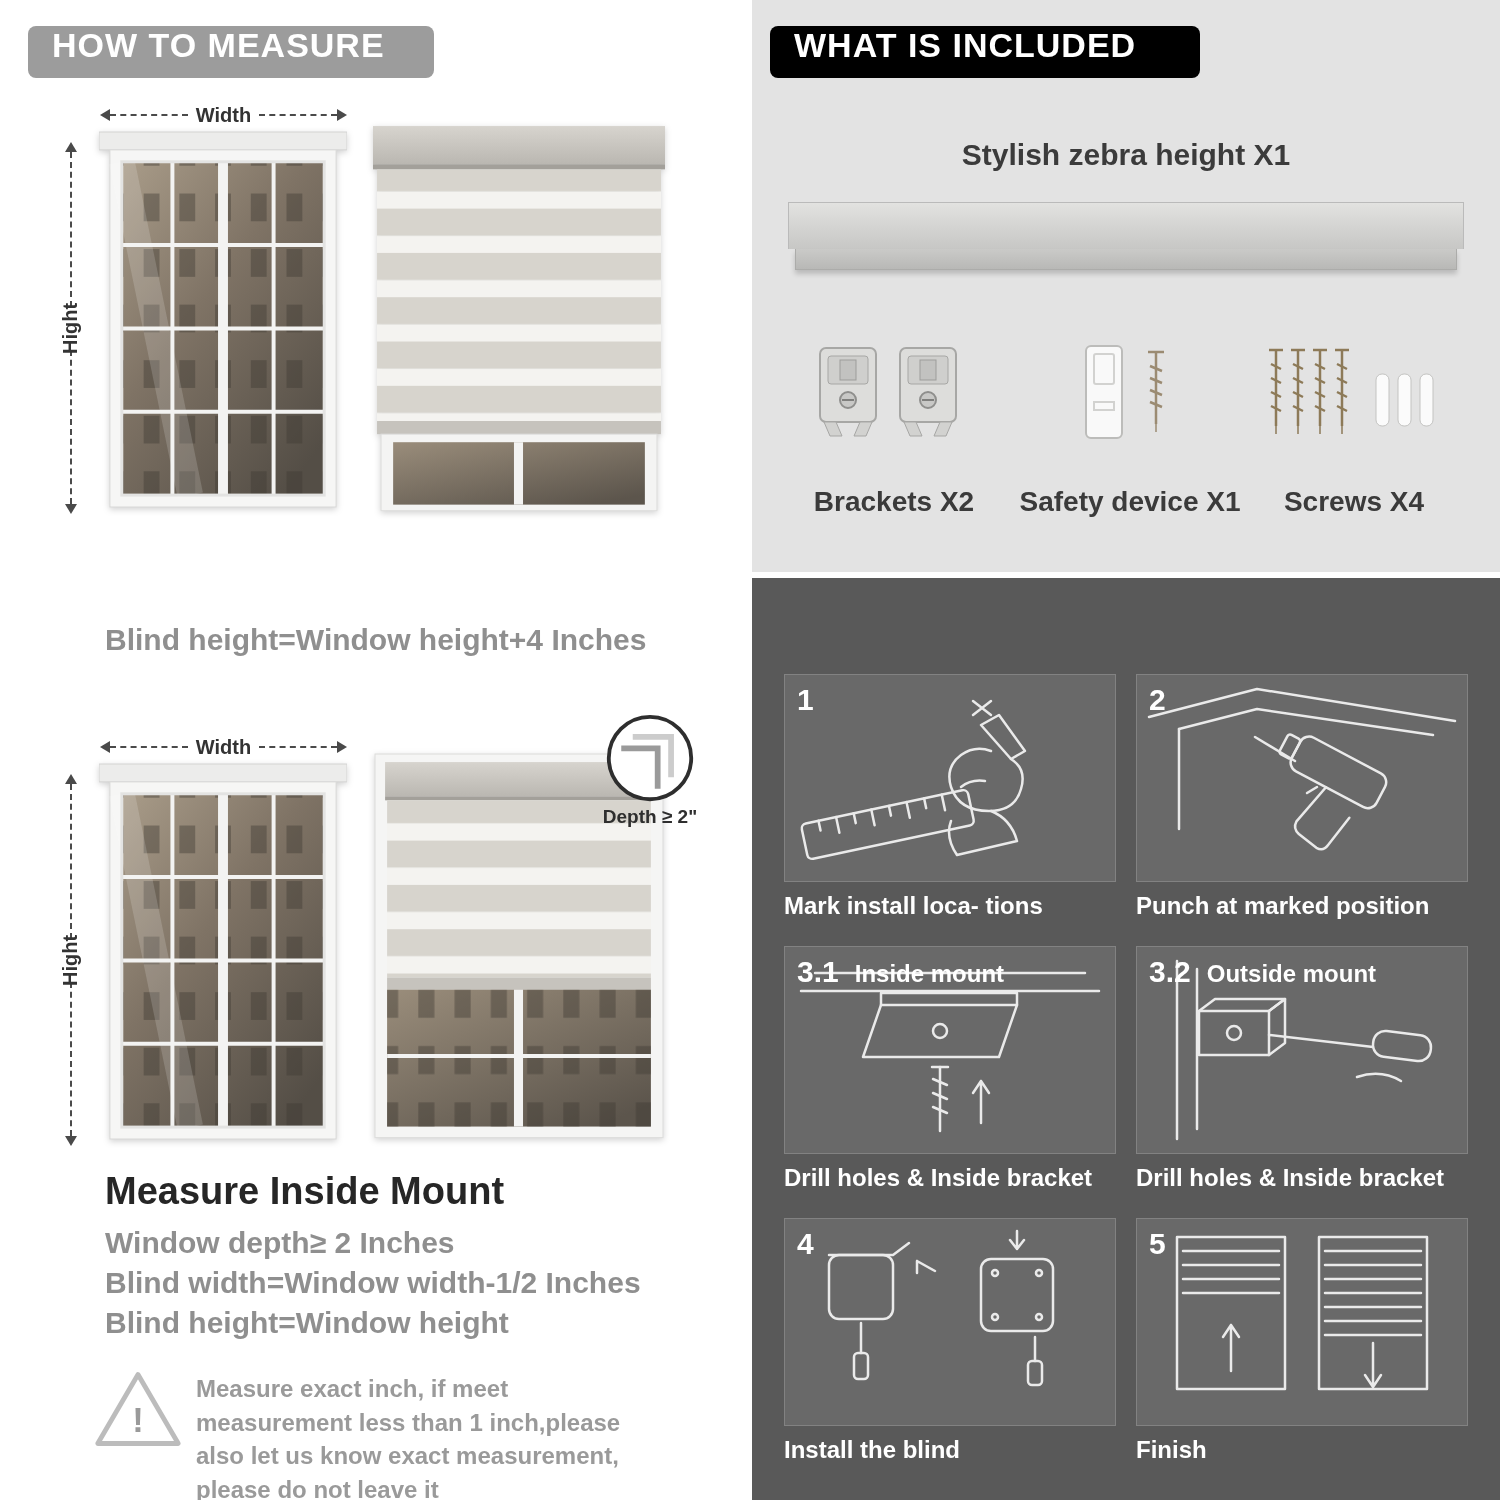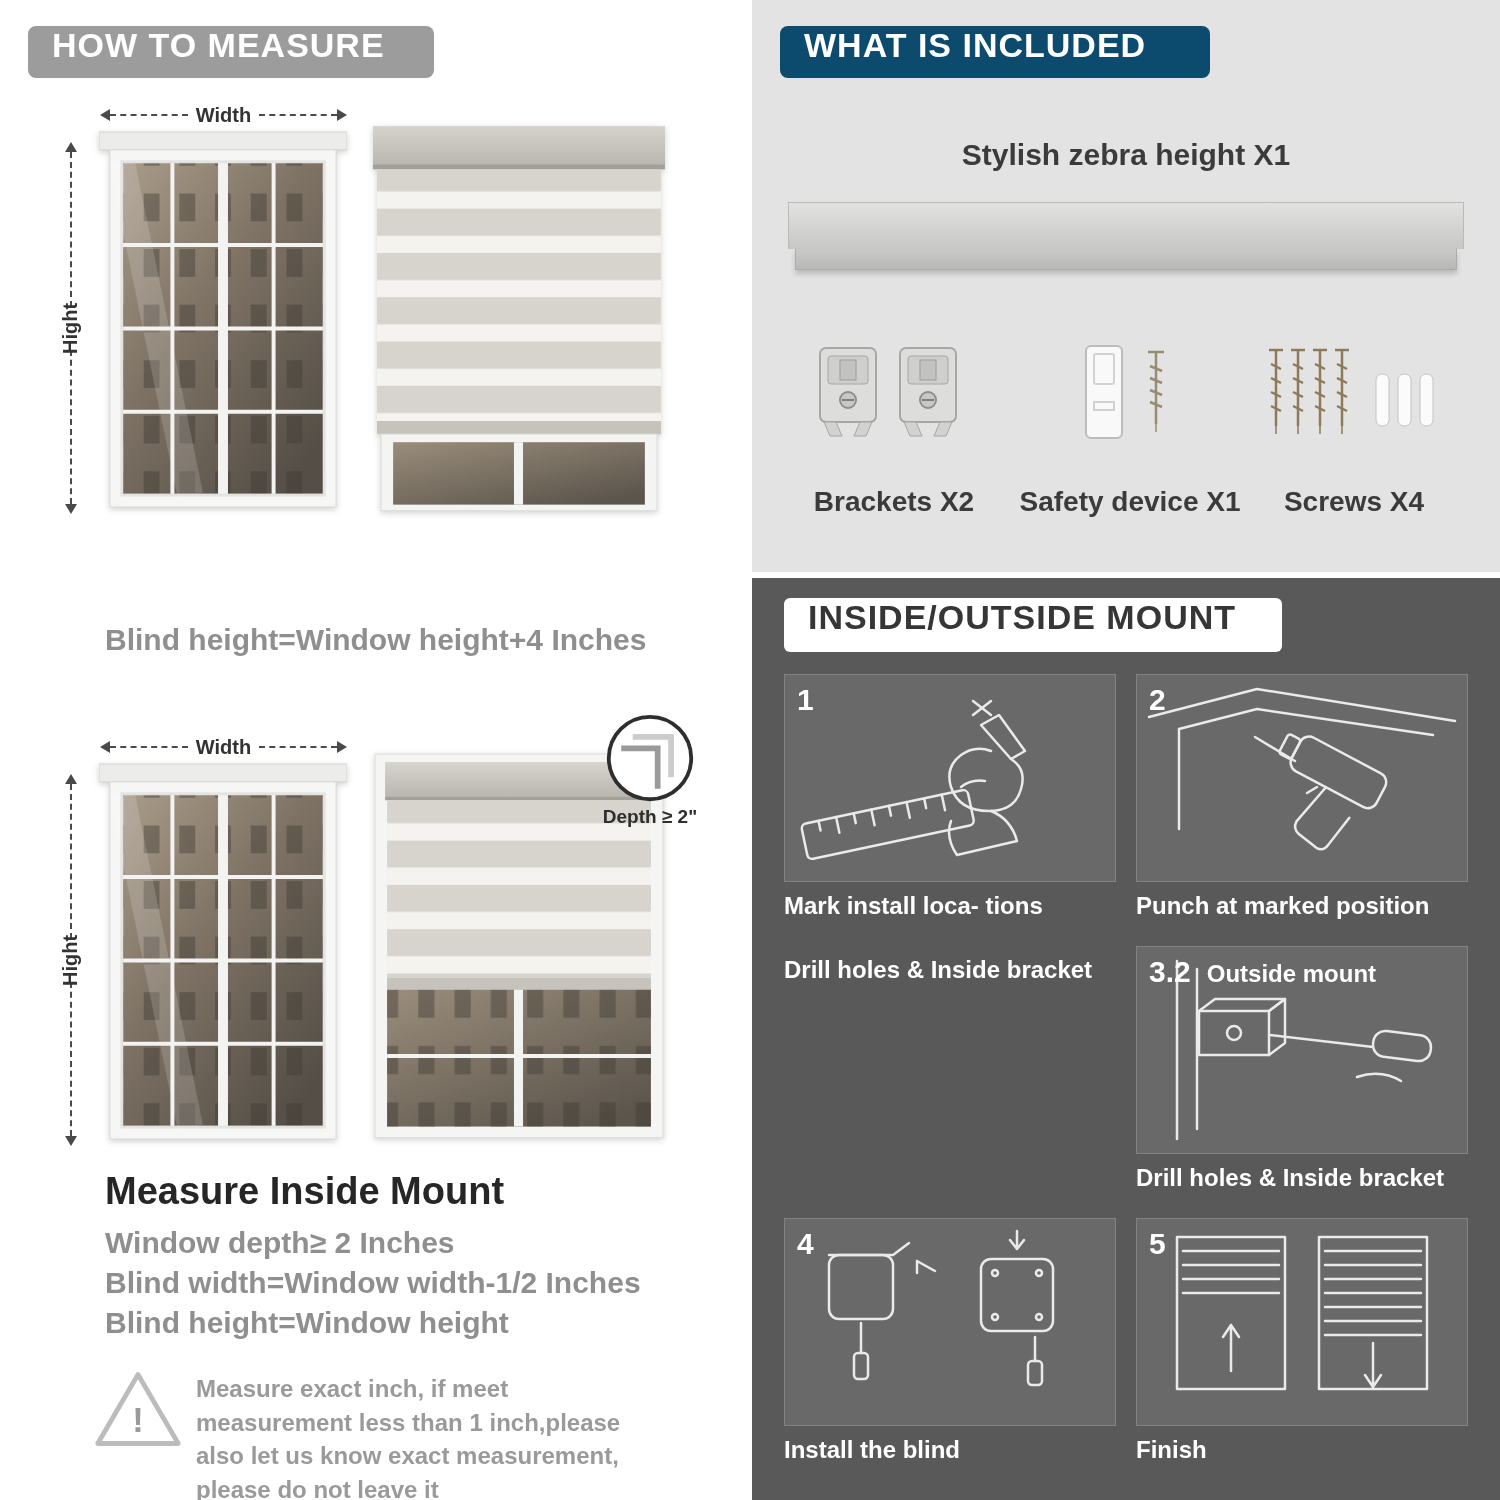--- a/index.html
+++ b/index.html
@@ -4,21 +4,21 @@
 <style>
   html,body{margin:0;padding:0;}
   body{width:1500px;height:1500px;overflow:hidden;background:#fff;
        font-family:"Liberation Sans", sans-serif;}
   #canvas{position:relative;width:1500px;height:1500px;background:#fff;}
 
   
   .badge{position:absolute;display:flex;align-items:flex-start;border-radius:8px;
          font-weight:700;font-size:34px;letter-spacing:1px;padding-left:24px;}
   .badge-gray{left:28px;top:26px;width:382px;height:52px;background:#9c9c9c;color:#fff;}
-  .badge-light{left:28px;top:26px;width:406px;height:52px;background:#0c4a6e;color:#fff;}
+  .badge-light{left:18px;top:26px;width:406px;height:52px;background:#000000;color:#fff;}
   .badge-white{left:32px;top:20px;width:474px;height:54px;background:#ffffff;color:#363636;border-radius:6px;}
 
   
   .measure{position:absolute;left:0;top:0;width:752px;height:1500px;background:#fff;}
   .figure{position:absolute;}
   .fig-outside{left:55px;top:102px;width:680px;height:420px;}
   .fig-inside{left:55px;top:712px;width:690px;height:445px;}
   .win-pos,.blind-pos{position:absolute;}
   .win-svg{width:248px;height:387px;display:block;filter:drop-shadow(0 2px 3px rgba(0,0,0,0.18));}
   .blind-svg{width:292px;height:auto;display:block;filter:drop-shadow(0 2px 3px rgba(0,0,0,0.18));}
@@ -331,23 +331,20 @@
         </g>
       </svg>
     </div>
 
     <p class="hw-label hwl-1">Brackets X2</p>
     <p class="hw-label hwl-2">Safety device X1</p>
     <p class="hw-label hwl-3">Screws X4</p>
   </section>
 
   <section class="mount">
-    <div class="badge badge-white">
-      <span>INSIDE/OUTSIDE MOUNT</span>
-    </div>
 
     <div class="steps">
 
       <div class="step">
         <div class="panel">
           <div class="panel-head">
             <span class="num">1</span>
           </div>
           <svg class="art" viewBox="0 0 330 206">
             <g fill="none" stroke="#eaeaea" stroke-width="2.5" stroke-linecap="round" stroke-linejoin="round">
@@ -383,20 +380,39 @@
                 <path d="M196 116 l-10 44 q0 8 8 10 l22 4 q8 0 9 -8 l6 -34"></path>
                 <path d="M188 120 l-6 10"></path>
               </g>
             </g>
           </svg>
         </div>
         <div class="caption">Punch at  marked position</div>
       </div>
 
       <div class="step">
+        <div class="panel">
+          <div class="panel-head">
+            <span class="num">3.1</span>
+            <span class="plabel">Inside mount</span>
+          </div>
+          <svg class="art" viewBox="0 0 330 206">
+            <g fill="none" stroke="#eaeaea" stroke-width="2.5" stroke-linecap="round" stroke-linejoin="round">
+              <path d="M16 44 L314 44"></path>
+                <path d="M30 26 L300 26"></path>
+              <path d="M96 58 L232 58 L214 110 L78 110 Z"></path>
+              <path d="M96 58 L96 46 L232 46 L232 58"></path>
+              <circle cx="155" cy="84" r="7"></circle>
+              <path d="M147 120 h16"></path>
+                <path d="M155 120 v64"></path>
+              <path d="M148 132 l14 6 M148 146 l14 6 M148 160 l14 6"></path>
+              <path d="M196 176 v-42 m-8 12 l8 -12 l8 12"></path>
+            </g>
+          </svg>
+        </div>
         <div class="caption">Drill holes &amp;  Inside bracket</div>
       </div>
 
       <div class="step">
         <div class="panel">
           <div class="panel-head">
             <span class="num">3.2</span>
             <span class="plabel">Outside mount</span>
           </div>
           <svg class="art" viewBox="0 0 330 206">

